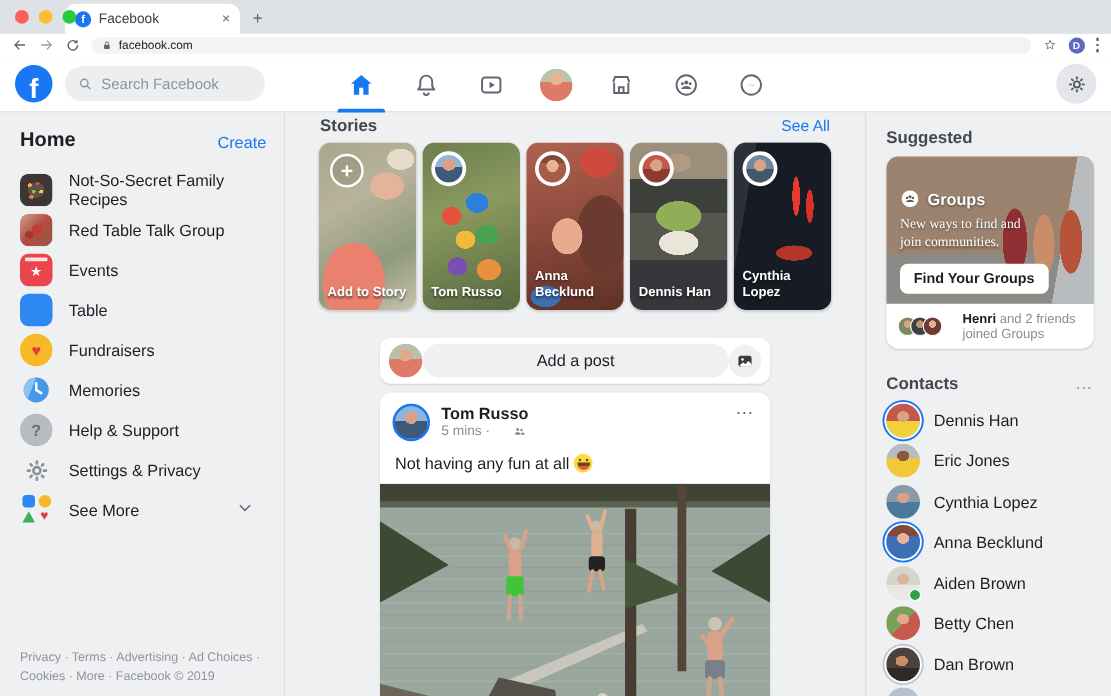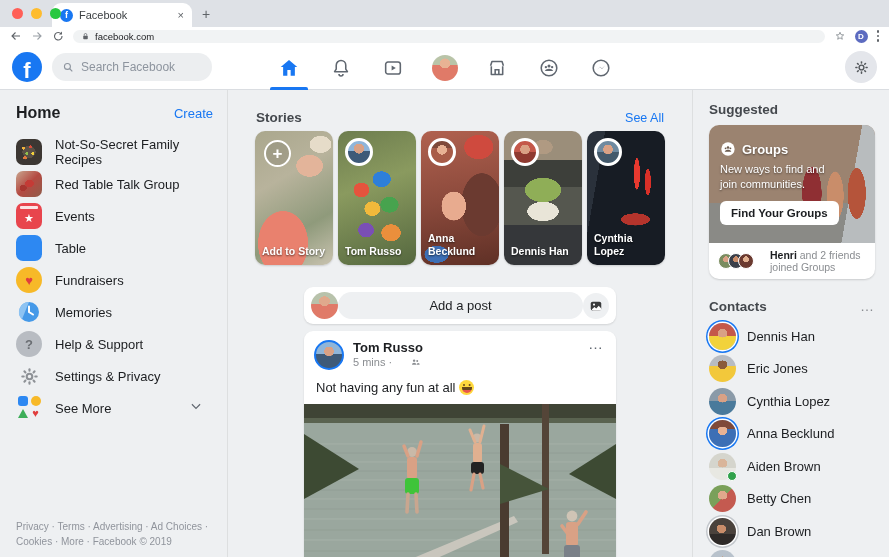--- a/index.html
+++ b/index.html
@@ -32,21 +32,21 @@
   .fb-search span { font-size:12px; color:#8d949e; }
   .fb-nav { position:absolute; left:50%; transform:translateX(-50%); top:0; height:45px; display:flex; align-items:center; }
   .fb-nav-item { width:52px; height:45px; display:flex; align-items:center; justify-content:center; position:relative; }
   .fb-nav-item.active::after { content:""; position:absolute; bottom:0; left:7px; right:7px; height:3px; border-radius:2px 2px 0 0; background:#1877f2; }
   .nav-avatar { width:26px; height:26px; border-radius:50%; background:radial-gradient(9px 8px at 50% 32%,#e8b294 0 60%,transparent 61%),linear-gradient(180deg,#b9c4a8 0 40%,#e07a68 40% 100%); }
   .fb-gear { margin-left:auto; width:32px; height:32px; border-radius:50%; background:#e4e6eb; display:flex; align-items:center; justify-content:center; }
 
   
   .content { display:flex; height:467px; }
   .left-col { width:228px; padding:12px 14px 4px 16px; position:relative; border-right:1px solid rgba(0,0,0,0.07); }
-  .main-col { flex:1; padding-top:18px; }
+  .main-col { flex:1; padding-top:1px; }
   .right-col { width:197px; padding:12px 14px 0 16px; border-left:1px solid rgba(0,0,0,0.07); }
 
   
   .home-row { display:flex; align-items:center; justify-content:space-between; margin-top:2px; }
   .home-title { font-size:16px; font-weight:bold; color:#1c1e21; }
   .create-link { font-size:13px; color:#1877f2; }
   .menu { margin-top:14px; }
   .menu-item { display:flex; align-items:center; height:32px; gap:13px; position:relative; }
   .mi-icon { width:26px; height:26px; border-radius:7px; flex:none; position:relative; display:flex; align-items:center; justify-content:center; }
   .mi-label { font-size:13px; color:#1c1e21; }
@@ -107,24 +107,24 @@
   .post-text { padding:6px 12px 9px; font-size:13px; color:#1c1e21; display:flex; align-items:center; gap:4px; }
   .emoji { width:15px; height:15px; border-radius:50%; background:radial-gradient(circle at 50% 38%,#ffd83d 68%,#f2bb2e); position:relative; flex:none; }
   .emoji::before { content:""; position:absolute; top:3.5px; left:3.5px; width:2.4px; height:2.4px; border-radius:50%; background:#66471b; box-shadow:5.6px 0 0 #66471b; }
   .emoji::after { content:""; position:absolute; left:2.8px; top:7.2px; width:9.4px; height:5.6px; border-radius:0 0 9px 9px; background:linear-gradient(180deg,#66471b 45%,#e8574b 45%); }
   .post-photo { width:100%; height:220px; display:block; }
 
   
   .right-head { display:flex; justify-content:space-between; align-items:center; }
   .groups-card { margin-top:8px; border-radius:10px; overflow:hidden; background:#fff; box-shadow:0 1px 2px rgba(0,0,0,0.15); }
   .groups-photo { height:118px; position:relative; background:radial-gradient(16px 44px at 62% 58%,#8f2f33 0 60%,transparent 61%),radial-gradient(14px 40px at 76% 60%,#c98d6a 0 60%,transparent 61%),radial-gradient(15px 42px at 89% 58%,#b5543a 0 60%,transparent 61%),linear-gradient(100deg,transparent 0 82%,#b8bcbe 82%),linear-gradient(180deg,#9b8370 0 66%,#8a8a86 66%); }
-  .groups-overlay { position:absolute; inset:0; padding:8px 11px; color:#fff; }
+  .groups-overlay { position:absolute; inset:0; padding:18px 11px; color:#fff; }
   .groups-title-row { display:flex; align-items:center; gap:6px; margin-top:8px; }
   .groups-title { font-size:13px; font-weight:bold; text-shadow:0 1px 2px rgba(0,0,0,0.5); }
-  .groups-desc { margin-top:5px; font-size:11px; line-height:1.35; width:105px; text-shadow:0 1px 2px rgba(0,0,0,0.5); }
+  .groups-desc { margin-top:5px; font-size:11px; line-height:1.35; width:105px; text-shadow:0 1px 2px rgba(0,0,0,0.5);font-family:Liberation Serif, serif; }
   .groups-btn { margin-top:9px; display:inline-block; background:#fff; color:#1c1e21; font-size:11.5px; font-weight:bold; padding:6px 11px; border-radius:6px; border:none; }
   .groups-activity { display:flex; align-items:center; gap:16px; padding:6px 9px; }
   .mini-avatars { display:flex; }
   .mini-avatars i { width:16px; height:16px; border-radius:50%; border:1.5px solid #fff; display:block; }
   .mini-avatars i + i { margin-left:-6px; }
   .ma1{background:radial-gradient(5px 5px at 50% 38%,#d9a185 0 60%,transparent 61%),#7a8c5f;} .ma2{background:radial-gradient(5px 5px at 50% 38%,#c98d6a 0 60%,transparent 61%),#3a3f4a;} .ma3{background:radial-gradient(5px 5px at 50% 38%,#e0b090 0 60%,transparent 61%),#6b3a30;}
   .activity-text { font-size:10.5px; color:#8a8d91; }
   .activity-text b { color:#1c1e21; }
   .contacts-head { margin-top:20px; display:flex; justify-content:space-between; align-items:center; }
   .contacts-menu { color:#8a8d91; font-size:14px; letter-spacing:1px; line-height:0.5; }

